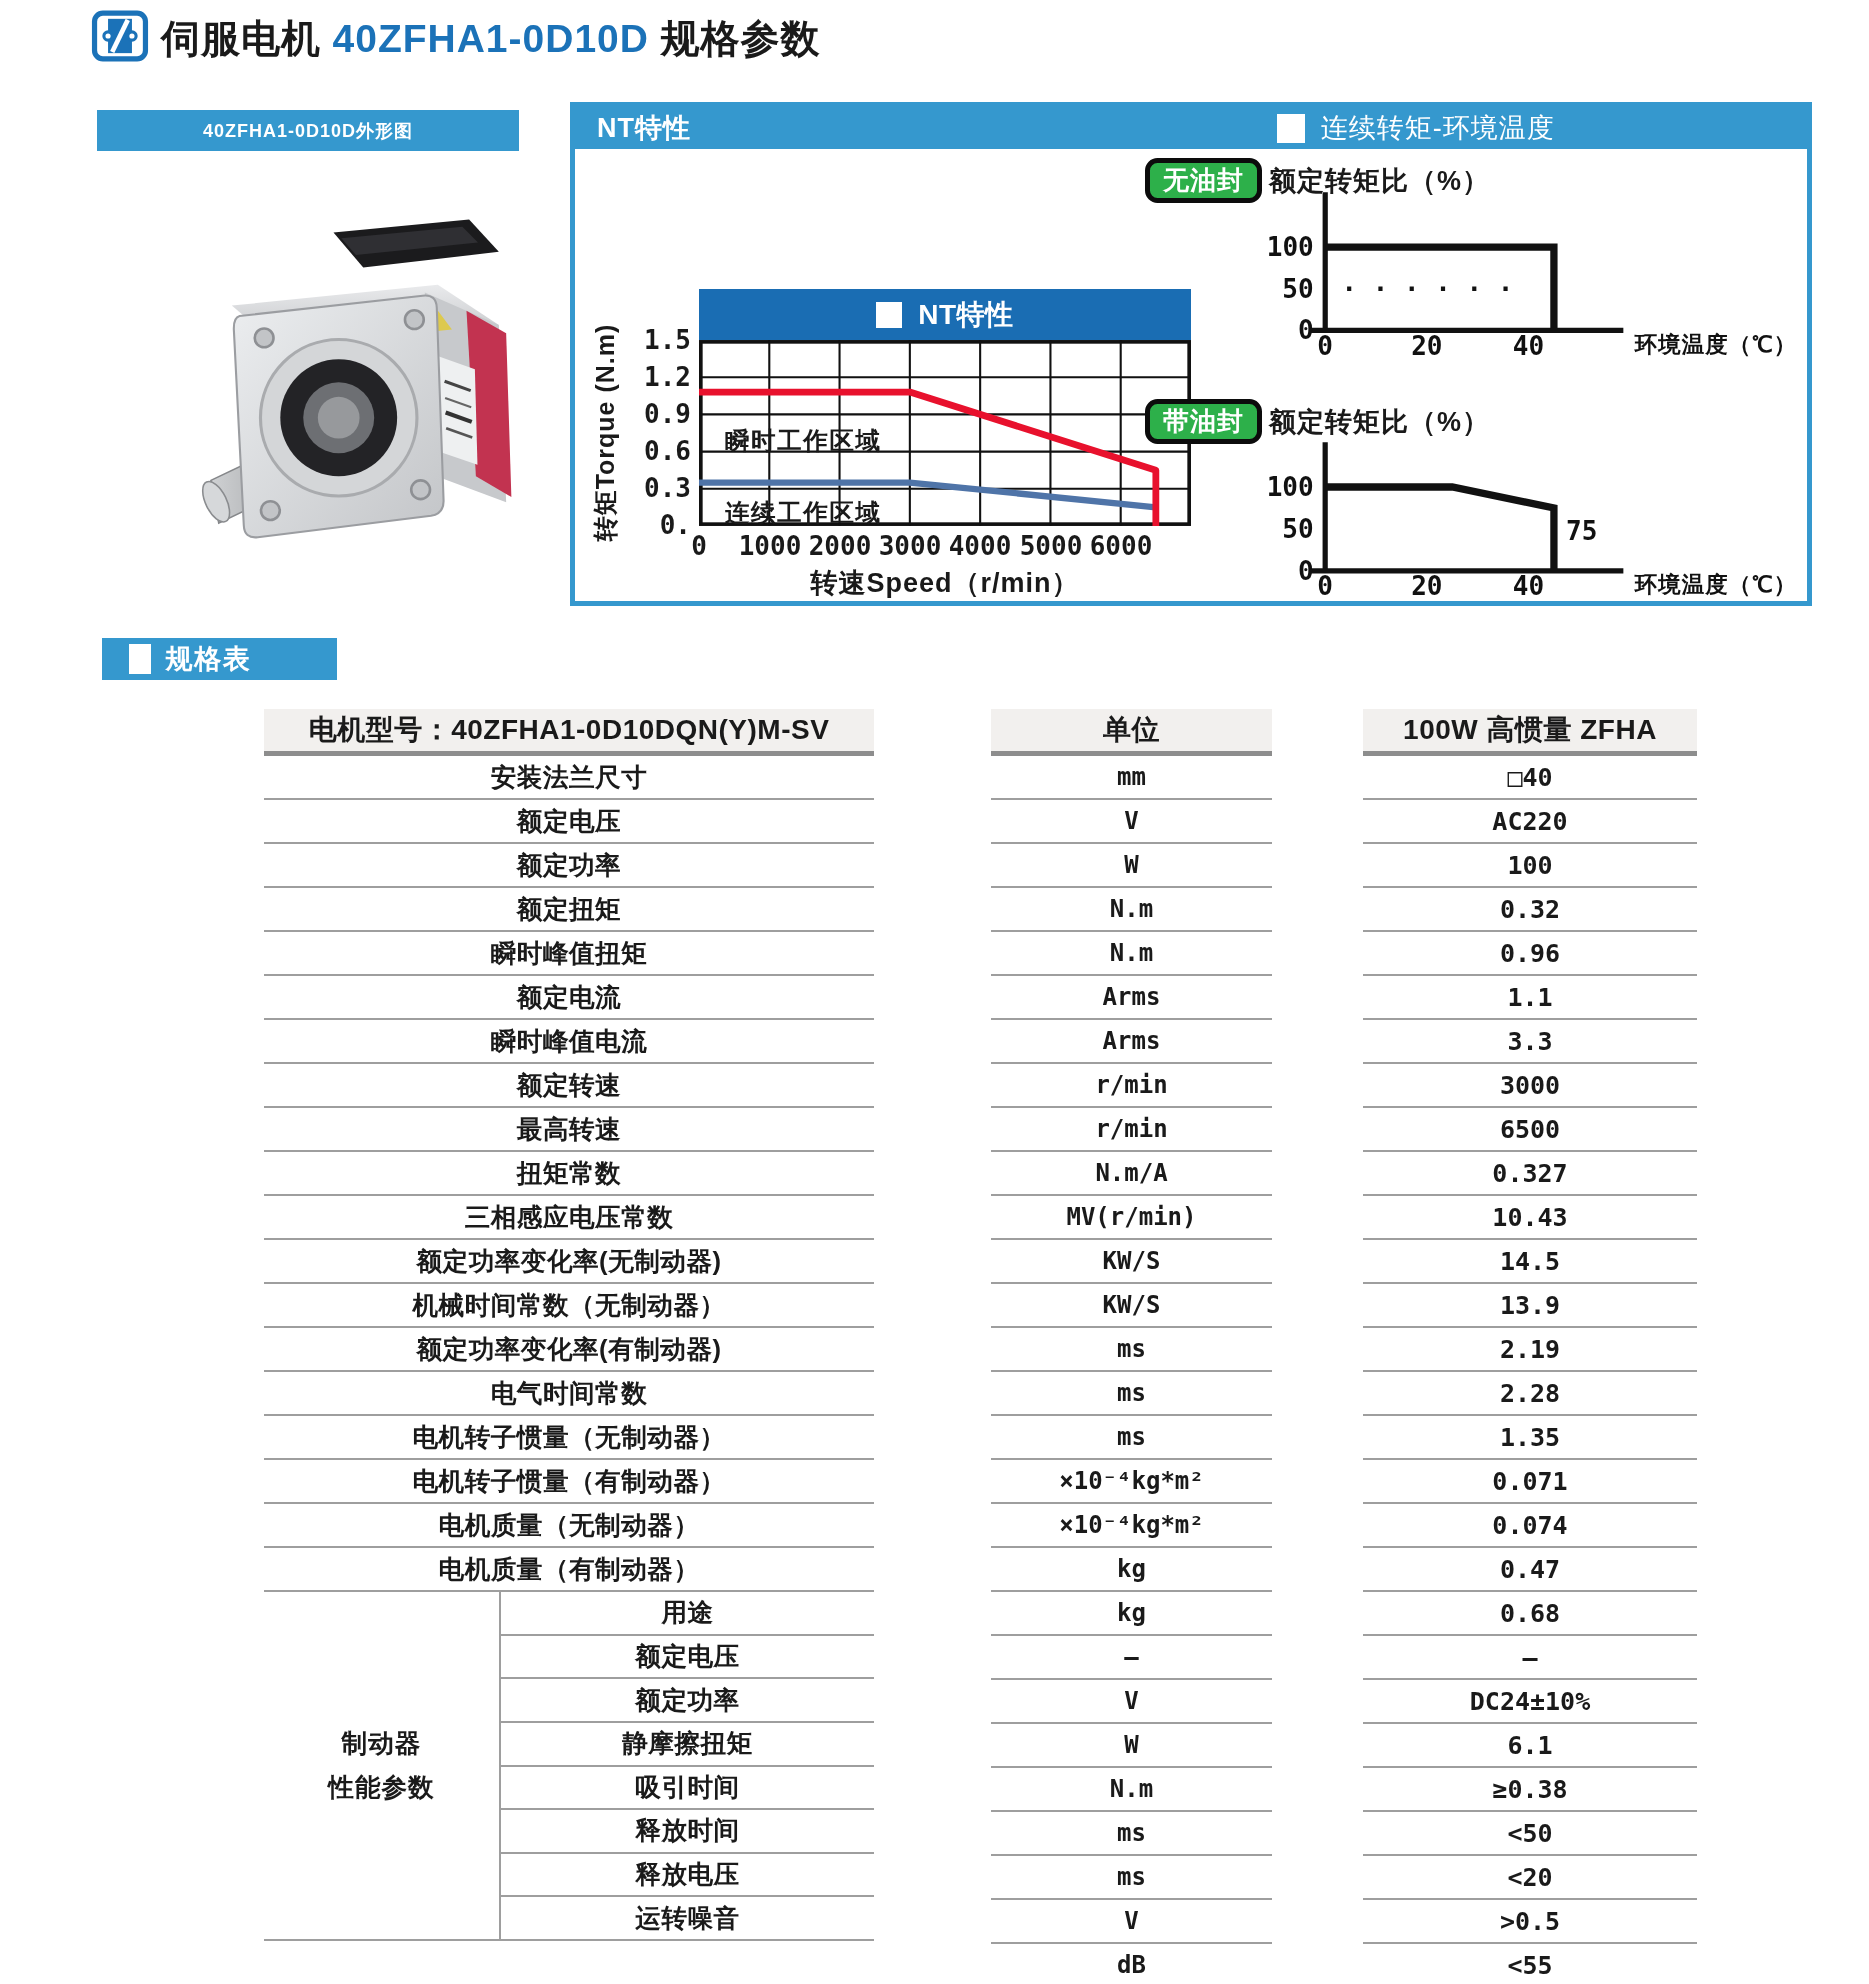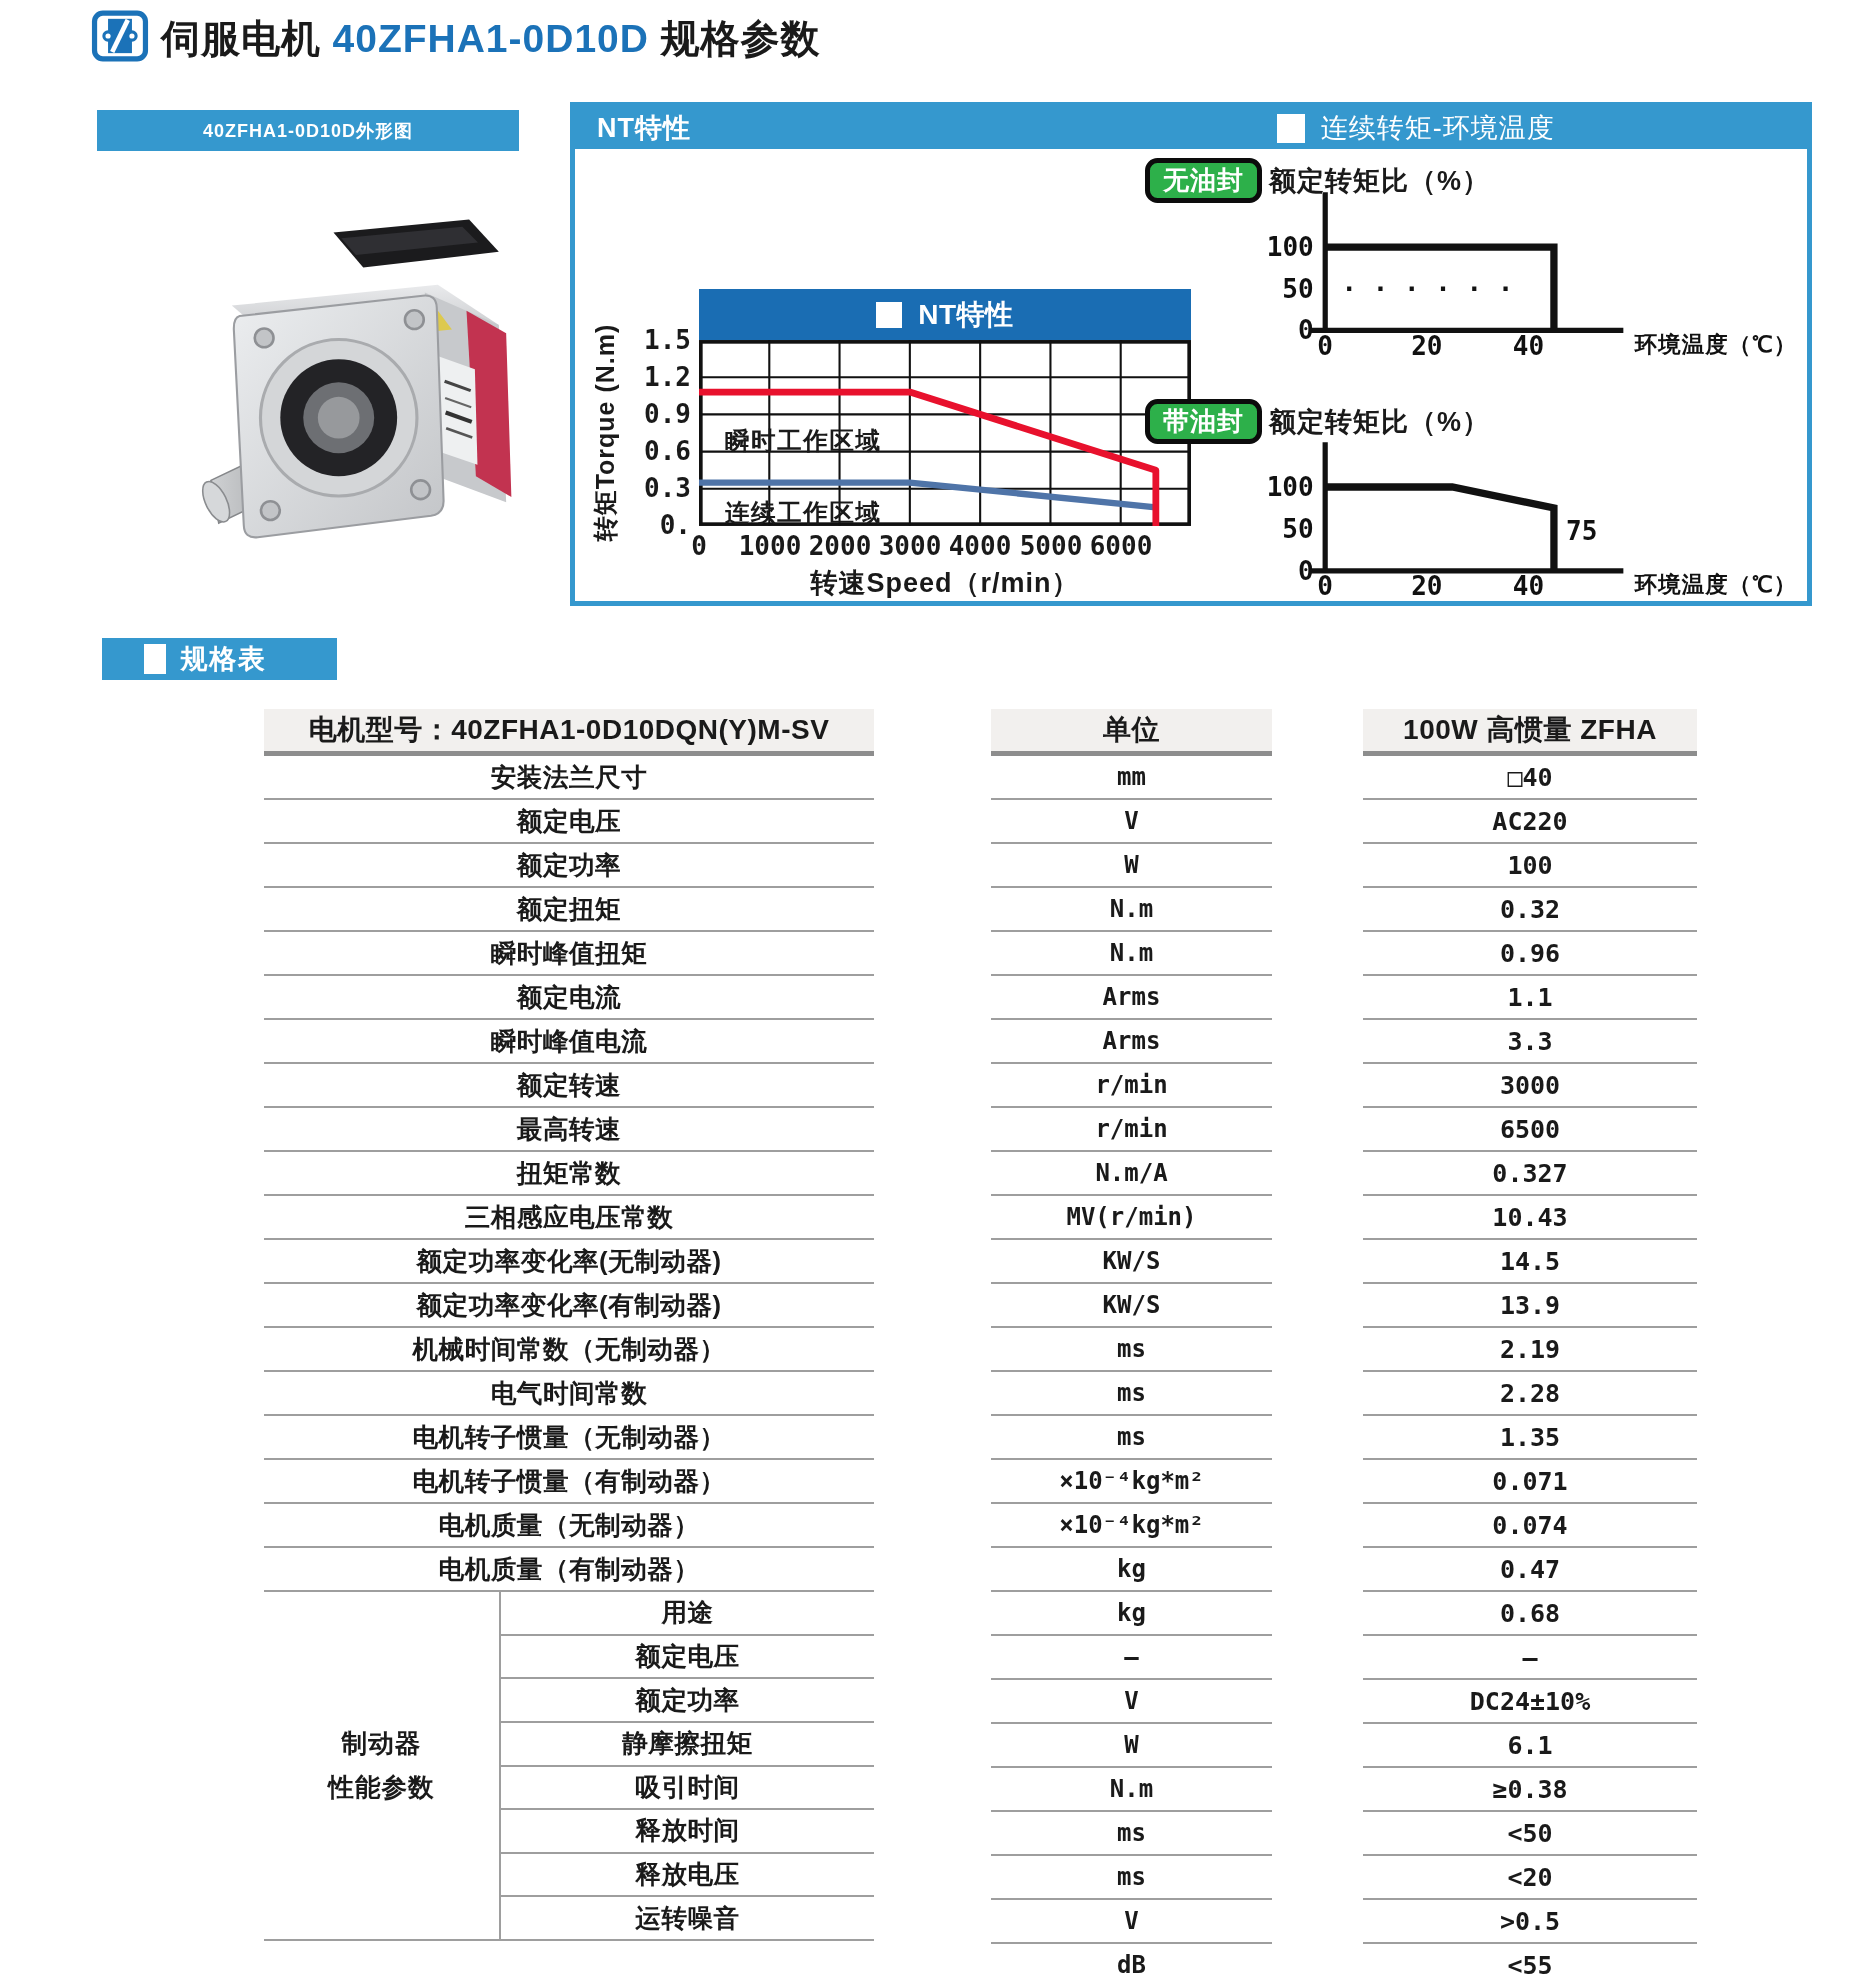--- a/index.html
+++ b/index.html
@@ -64,21 +64,21 @@
   .ratio-label{left:694px;width:313px;height:32px;font-size:27px;font-weight:bold;letter-spacing:1px;}
   .ratio1{top:56px;}
   .ratio2{top:297px;}
   .d1-svg{left:652px;top:78px;width:579px;height:172px;}
   .d2-svg{left:652px;top:331px;width:579px;height:159px;}
   .svgtick{font-family:"DejaVu Sans Mono","DejaVu Sans",monospace;font-size:50px;font-weight:bold;fill:#111;}
   .svglabel{font-size:43px;font-weight:bold;fill:#111;letter-spacing:2px;}
 
   
   .spec-banner{left:102px;top:638px;width:235px;height:42px;background:#3598ce;display:flex;
-    align-items:center;gap:14.6px;padding-left:42px;box-sizing:border-box;}
+    align-items:center;gap:14.6px;padding-left:27px;box-sizing:border-box;}
   .spec-banner .sq{width:22px;height:30px;background:#fff;}
   .spec-banner .txt{color:#fff;font-size:27px;font-weight:bold;letter-spacing:1.6px;}
 
   
   .tcol{position:absolute;top:709px;display:flex;flex-direction:column;}
   .tcol1{left:264px;width:610px;}
   .tcol2{left:991px;width:281px;}
   .tcol3{left:1363px;width:334px;}
   .th{height:47px;background:#f2f0ee;border-bottom:5.2px solid #8d8d8d;box-sizing:border-box;
     display:flex;align-items:center;justify-content:center;font-size:28px;font-weight:bold;letter-spacing:0.5px;}
@@ -272,24 +272,24 @@
   <div class="td">
       <span class="lab">扭矩常数</span>
     </div>
   <div class="td">
       <span class="lab">三相感应电压常数</span>
     </div>
   <div class="td">
       <span class="lab">额定功率变化率(无制动器)</span>
     </div>
   <div class="td">
+      <span class="lab">机械时间常数（无制动器）</span>
+    </div>
+  <div class="td">
       <span class="lab">额定功率变化率(有制动器)</span>
-    </div>
-  <div class="td">
-      <span class="lab">机械时间常数（无制动器）</span>
     </div>
   <div class="td">
       <span class="lab">电气时间常数</span>
     </div>
   <div class="td">
       <span class="lab">电机转子惯量（无制动器）</span>
     </div>
   <div class="td">
       <span class="lab">电机转子惯量（有制动器）</span>
     </div>

